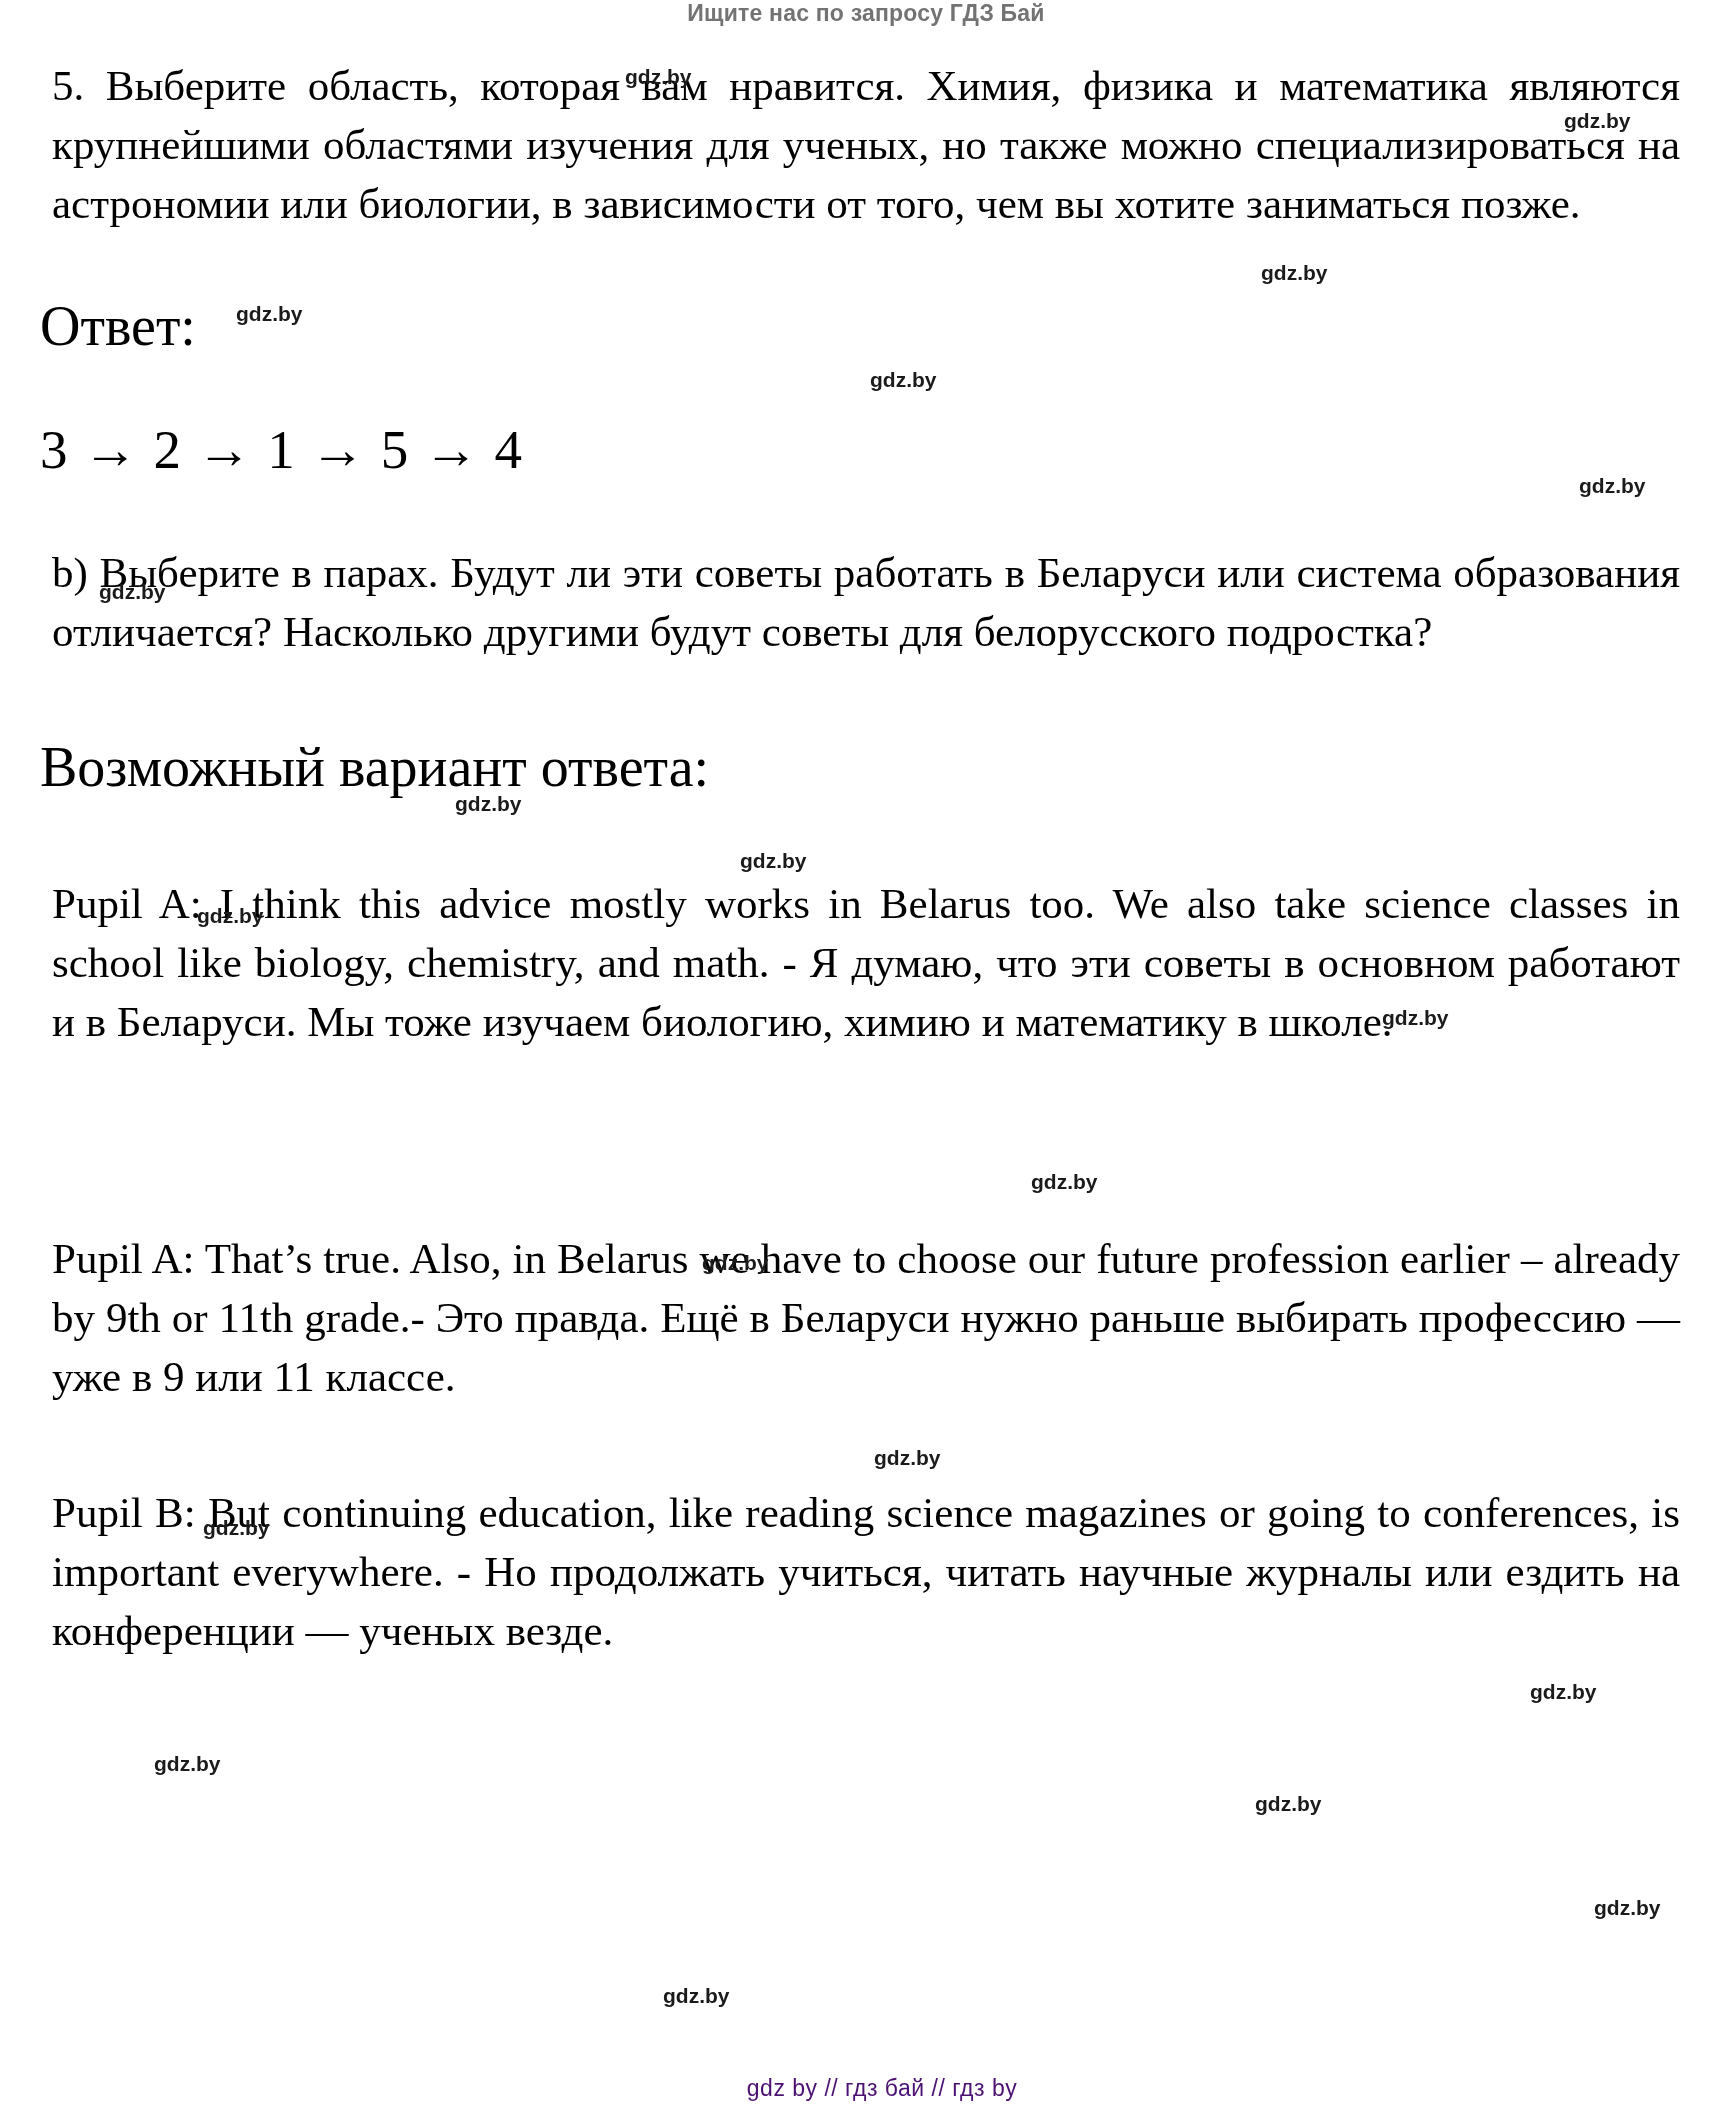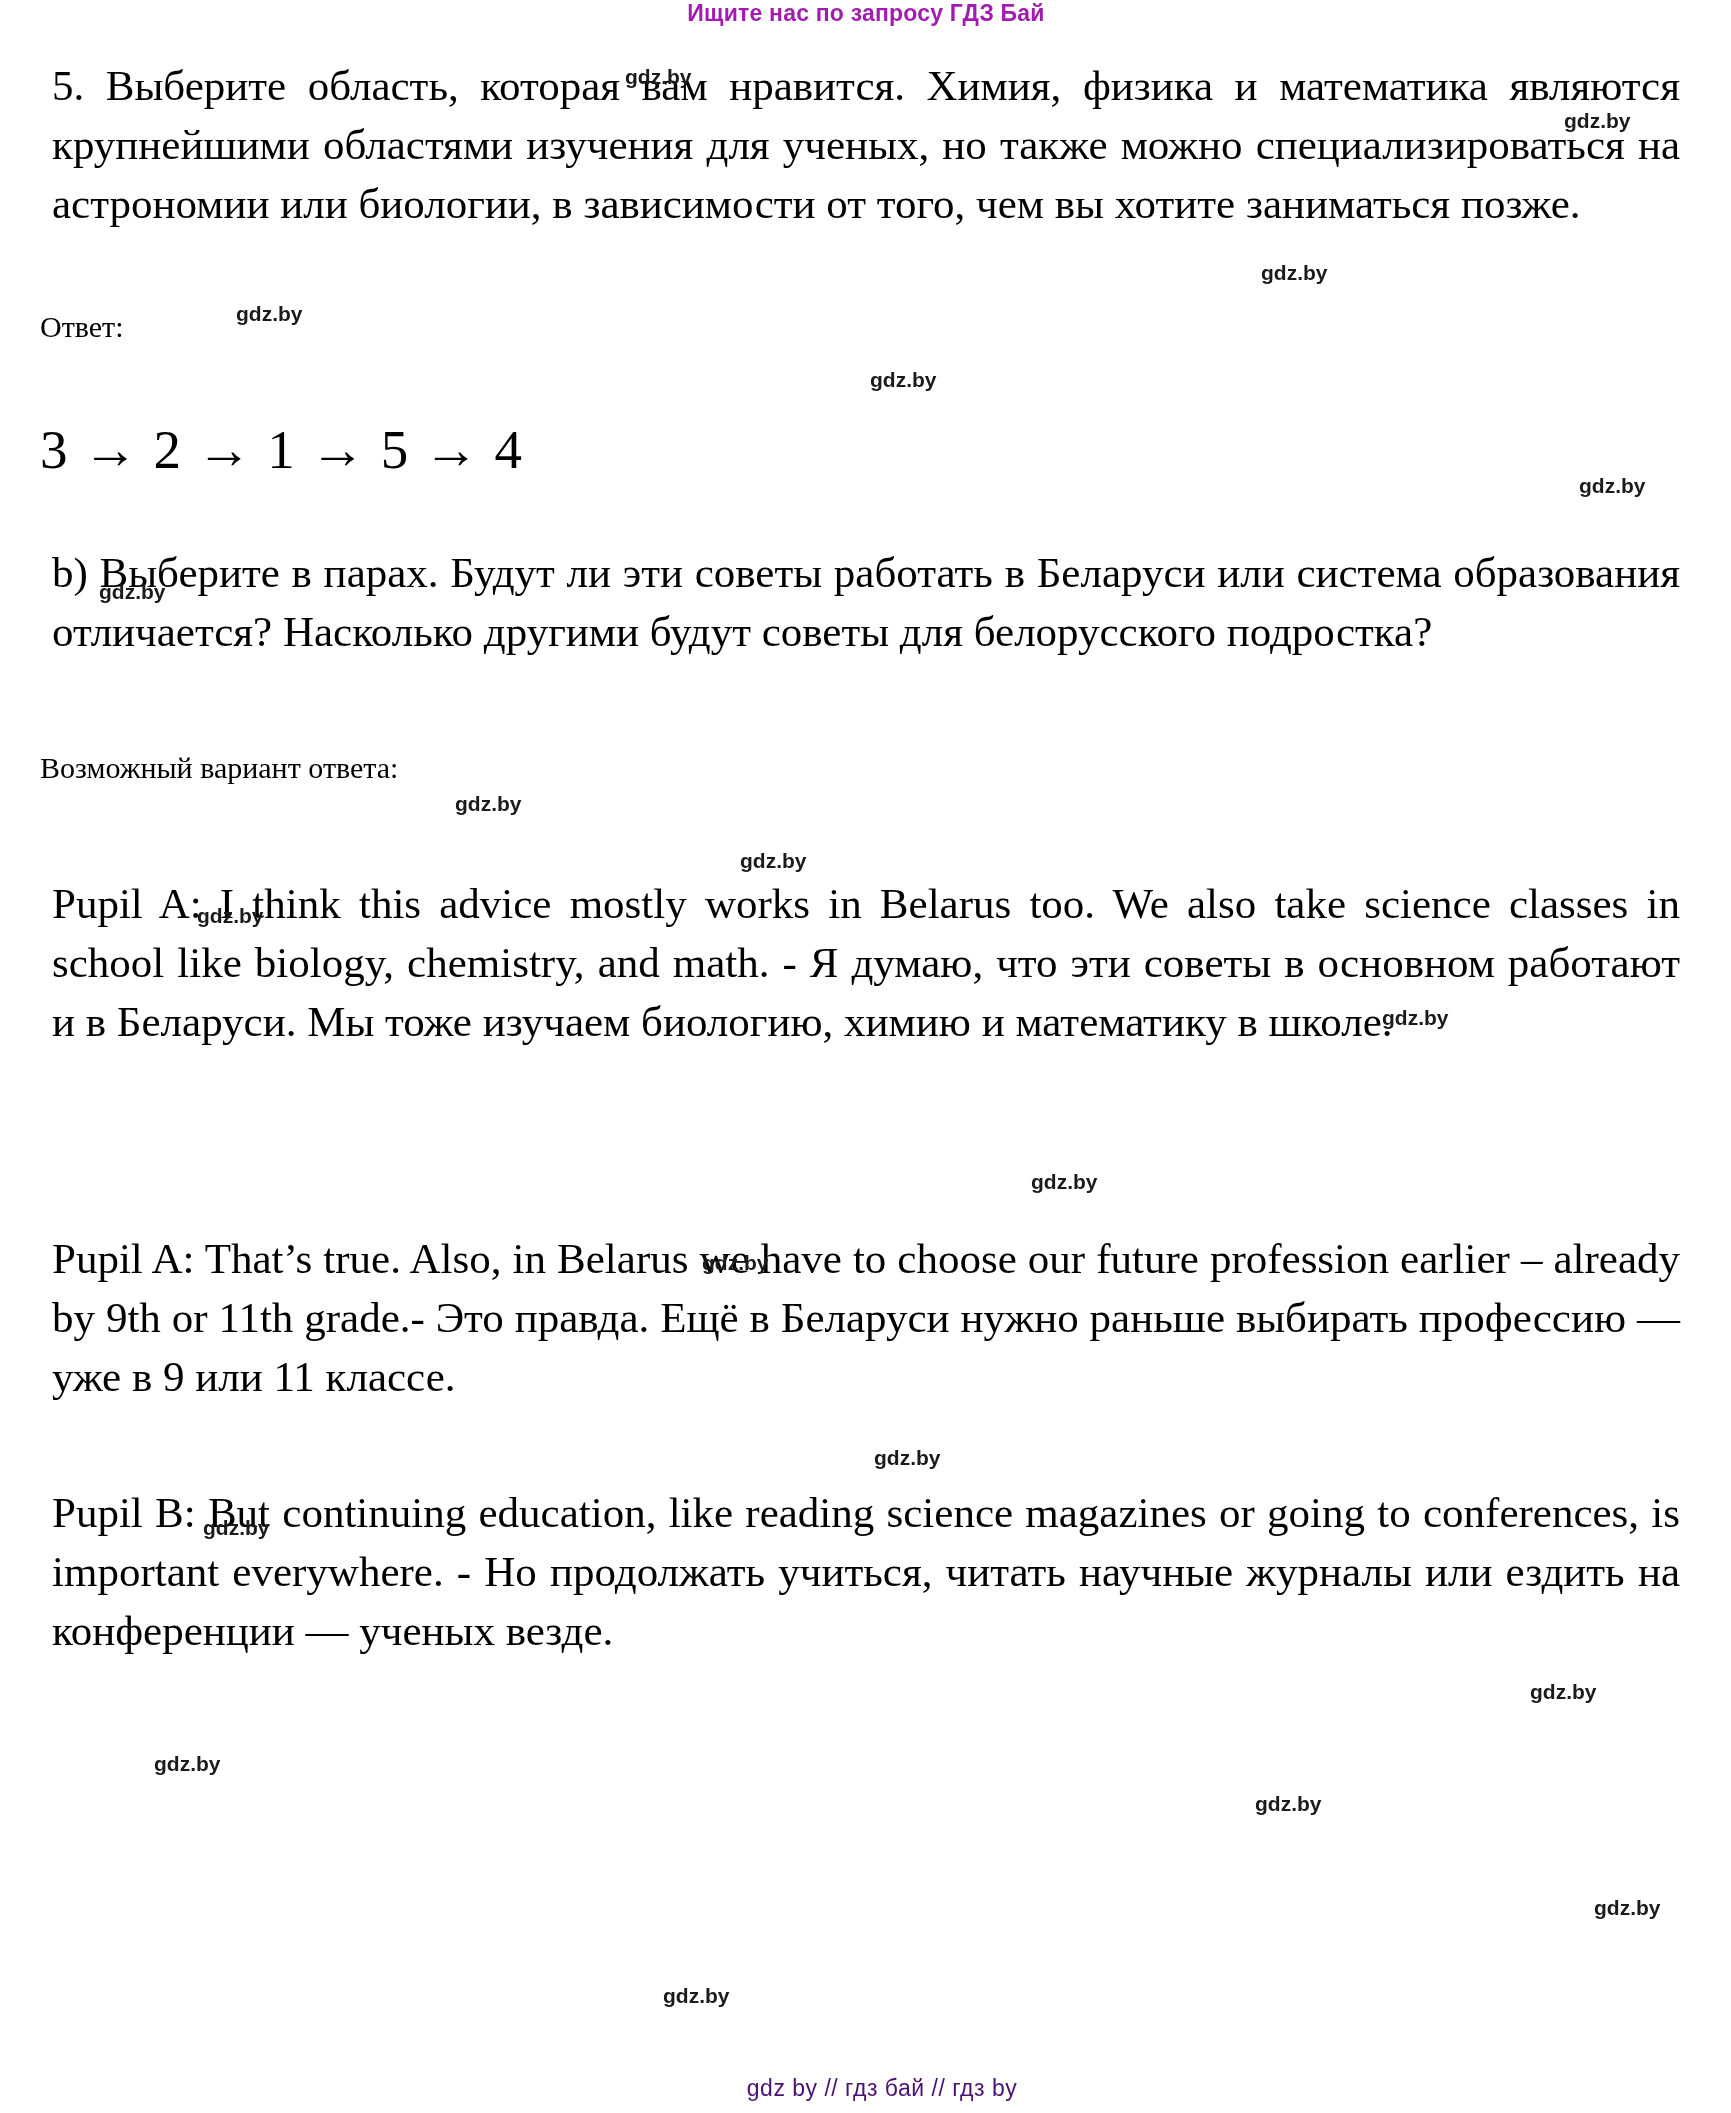--- a/index.html
+++ b/index.html
@@ -25,21 +25,21 @@
   .top-banner {
     position: absolute;
     top: 0px;
     left: 0;
     width: 100%;
     text-align: center;
     font-family: "Liberation Sans", "DejaVu Sans", sans-serif;
     font-weight: bold;
     font-size: 23px;
     letter-spacing: 0.2px;
-    color: #a21caf;
+    color: #737373;
     line-height: 27.4px;
   }
 
   
   .content {
     position: absolute;
     left: 40px;
     top: 44px;
     width: 1652px;
   }
@@ -50,21 +50,21 @@
     line-height: 59px;
     text-align: justify;
     text-justify: inter-word;
     font-family: "Liberation Serif", "DejaVu Serif", serif;
   }
   .gap-md { height: 53px; }
   .gap-lg { height: 66px; }
   .gap-xl { height: 88px; }
 
   .answer-label {
-    font-size: 30px;
+    font-size: 56px;
     line-height: 57px;
   }
   .answer-seq {
     font-size: 55px;
     line-height: 57px;
     letter-spacing: 0.9px;
   }
 
   
   .wm {

